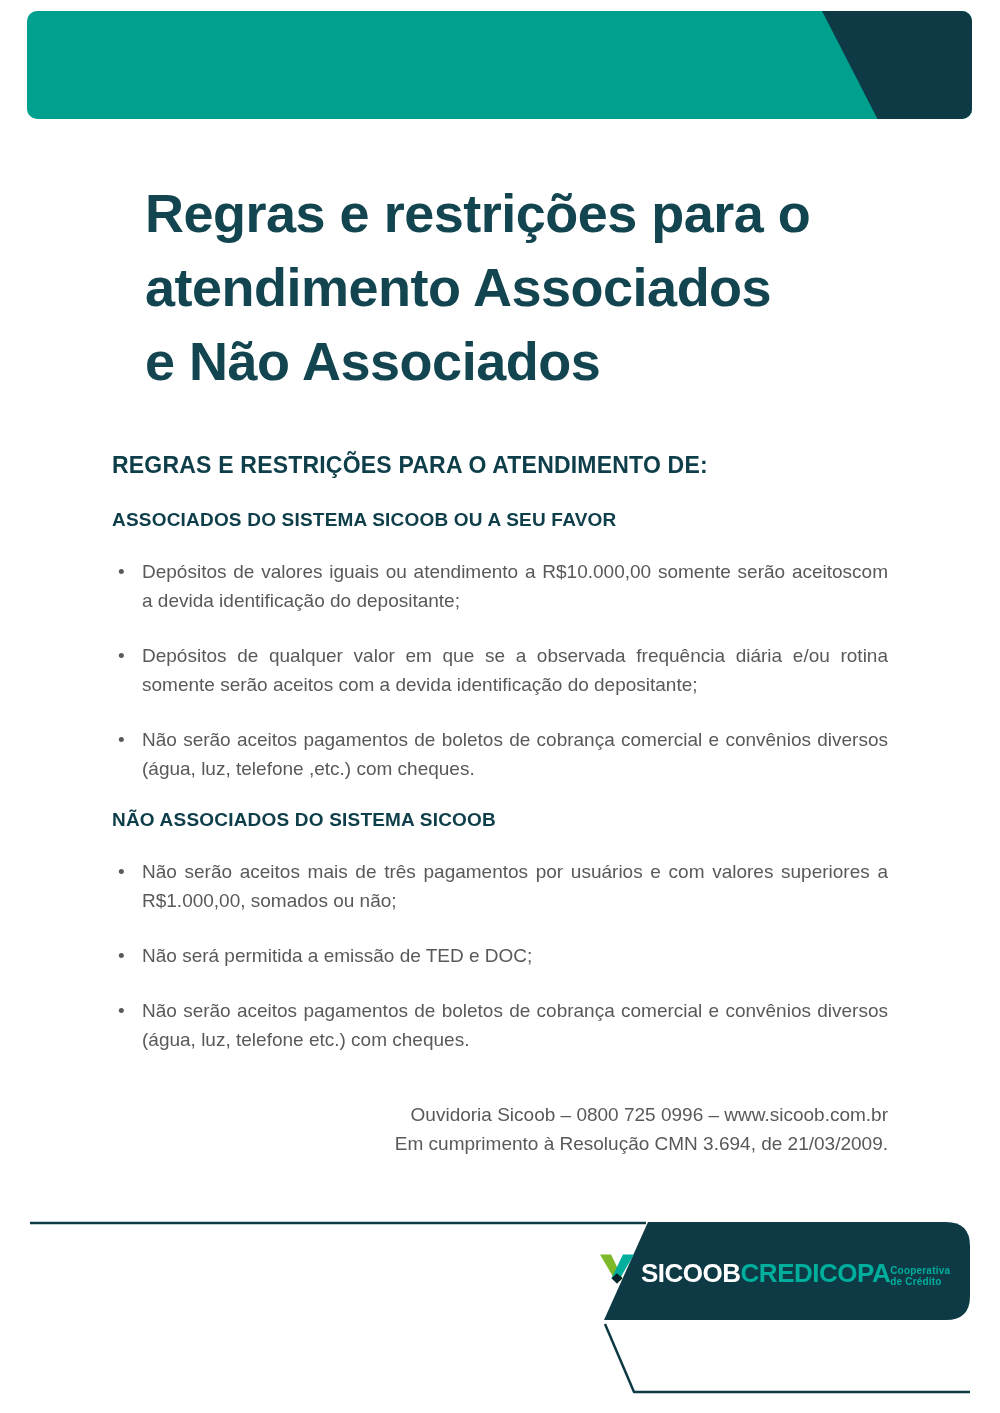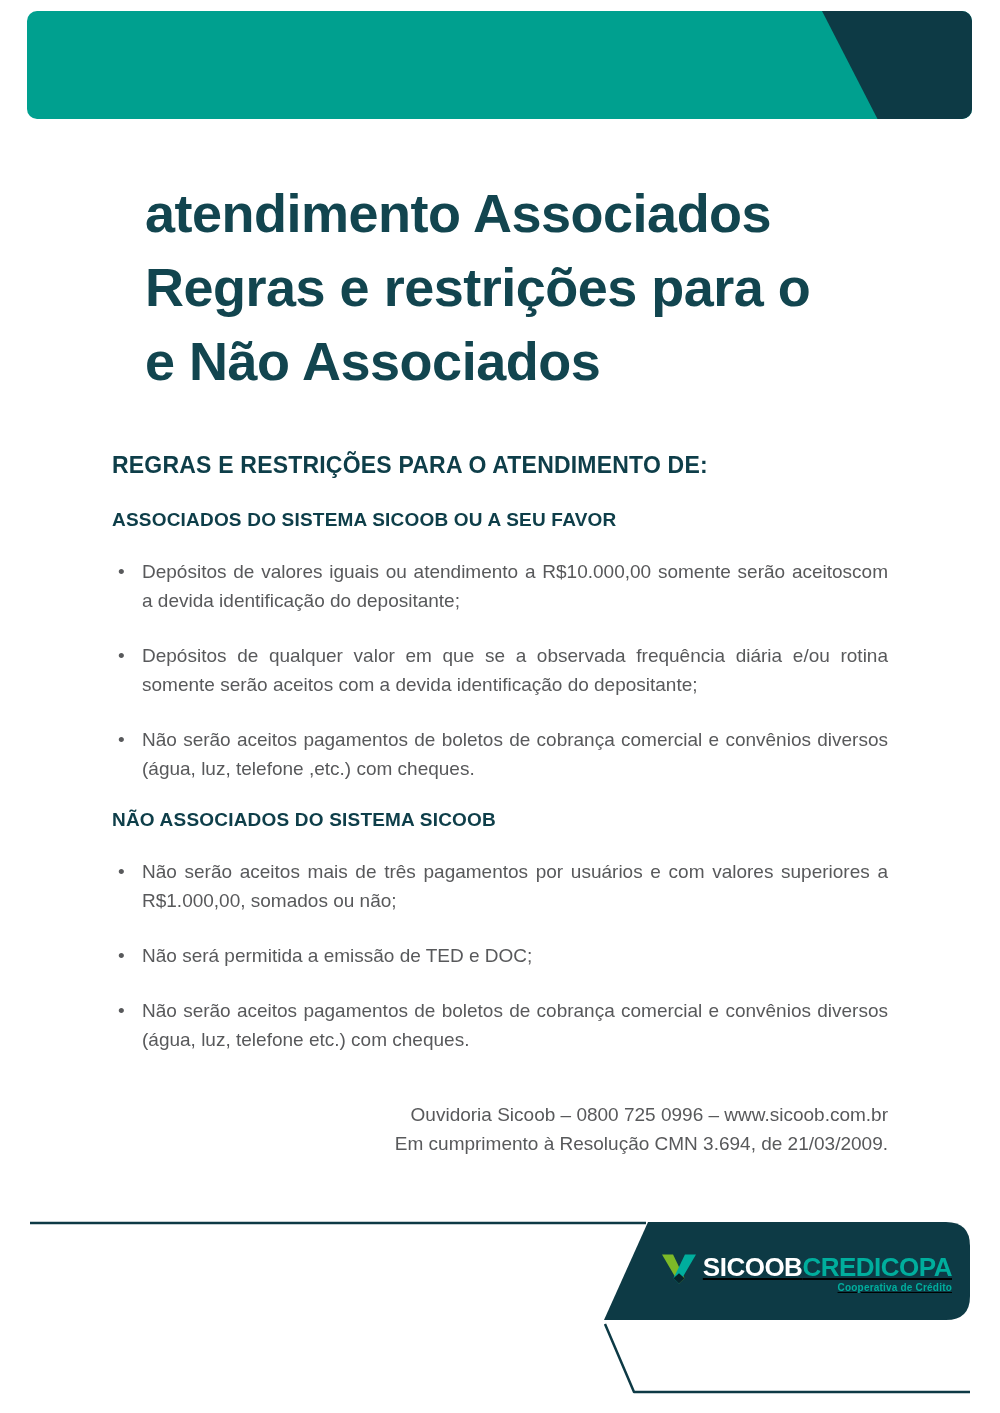--- a/index.html
+++ b/index.html
@@ -108,23 +108,22 @@
     left:600px; top:1244px;
     width:352px; height:58px;
     display:flex;
     align-items:center;
     justify-content:flex-end;
     gap:7px;
   }
   .brand-icon{ flex:0 0 auto; margin-top:-8px; }
   .brand-text{
     display:flex;
-    flex-direction:column;
+    flex-direction:row;
     align-items:flex-end;
-    text-decoration:underline;
   }
   .brand-names{
     font-size:26px;
     font-weight:bold;
     letter-spacing:-0.5px;
     line-height:28px;
     white-space:nowrap;
   }
   .brand-primary{ color:#ffffff; }
   .brand-secondary{ color:#00AE9D; }
@@ -139,22 +138,22 @@
 </head>
 <body>
 
 <div class="page">
 
   <header class="top-banner">
     <div class="banner-accent"></div>
   </header>
 
   <h1 class="doc-title">
+    <span>Regras e restrições para o</span>
     <span>atendimento Associados</span>
-    <span>Regras e restrições para o</span>
     <span>e Não Associados</span>
   </h1>
 
   <section class="content">
     <h2>REGRAS E RESTRIÇÕES PARA O ATENDIMENTO DE:</h2>
 
     <h3>ASSOCIADOS DO SISTEMA SICOOB OU A SEU FAVOR</h3>
     <ul>
       <li>Depósitos de valores iguais ou atendimento a R$10.000,00 somente serão aceitoscom a devida identificação do depositante;</li>
       <li>Depósitos de qualquer valor em que se a observada frequência diária e/ou rotina somente serão aceitos com a devida identificação do depositante;</li>

